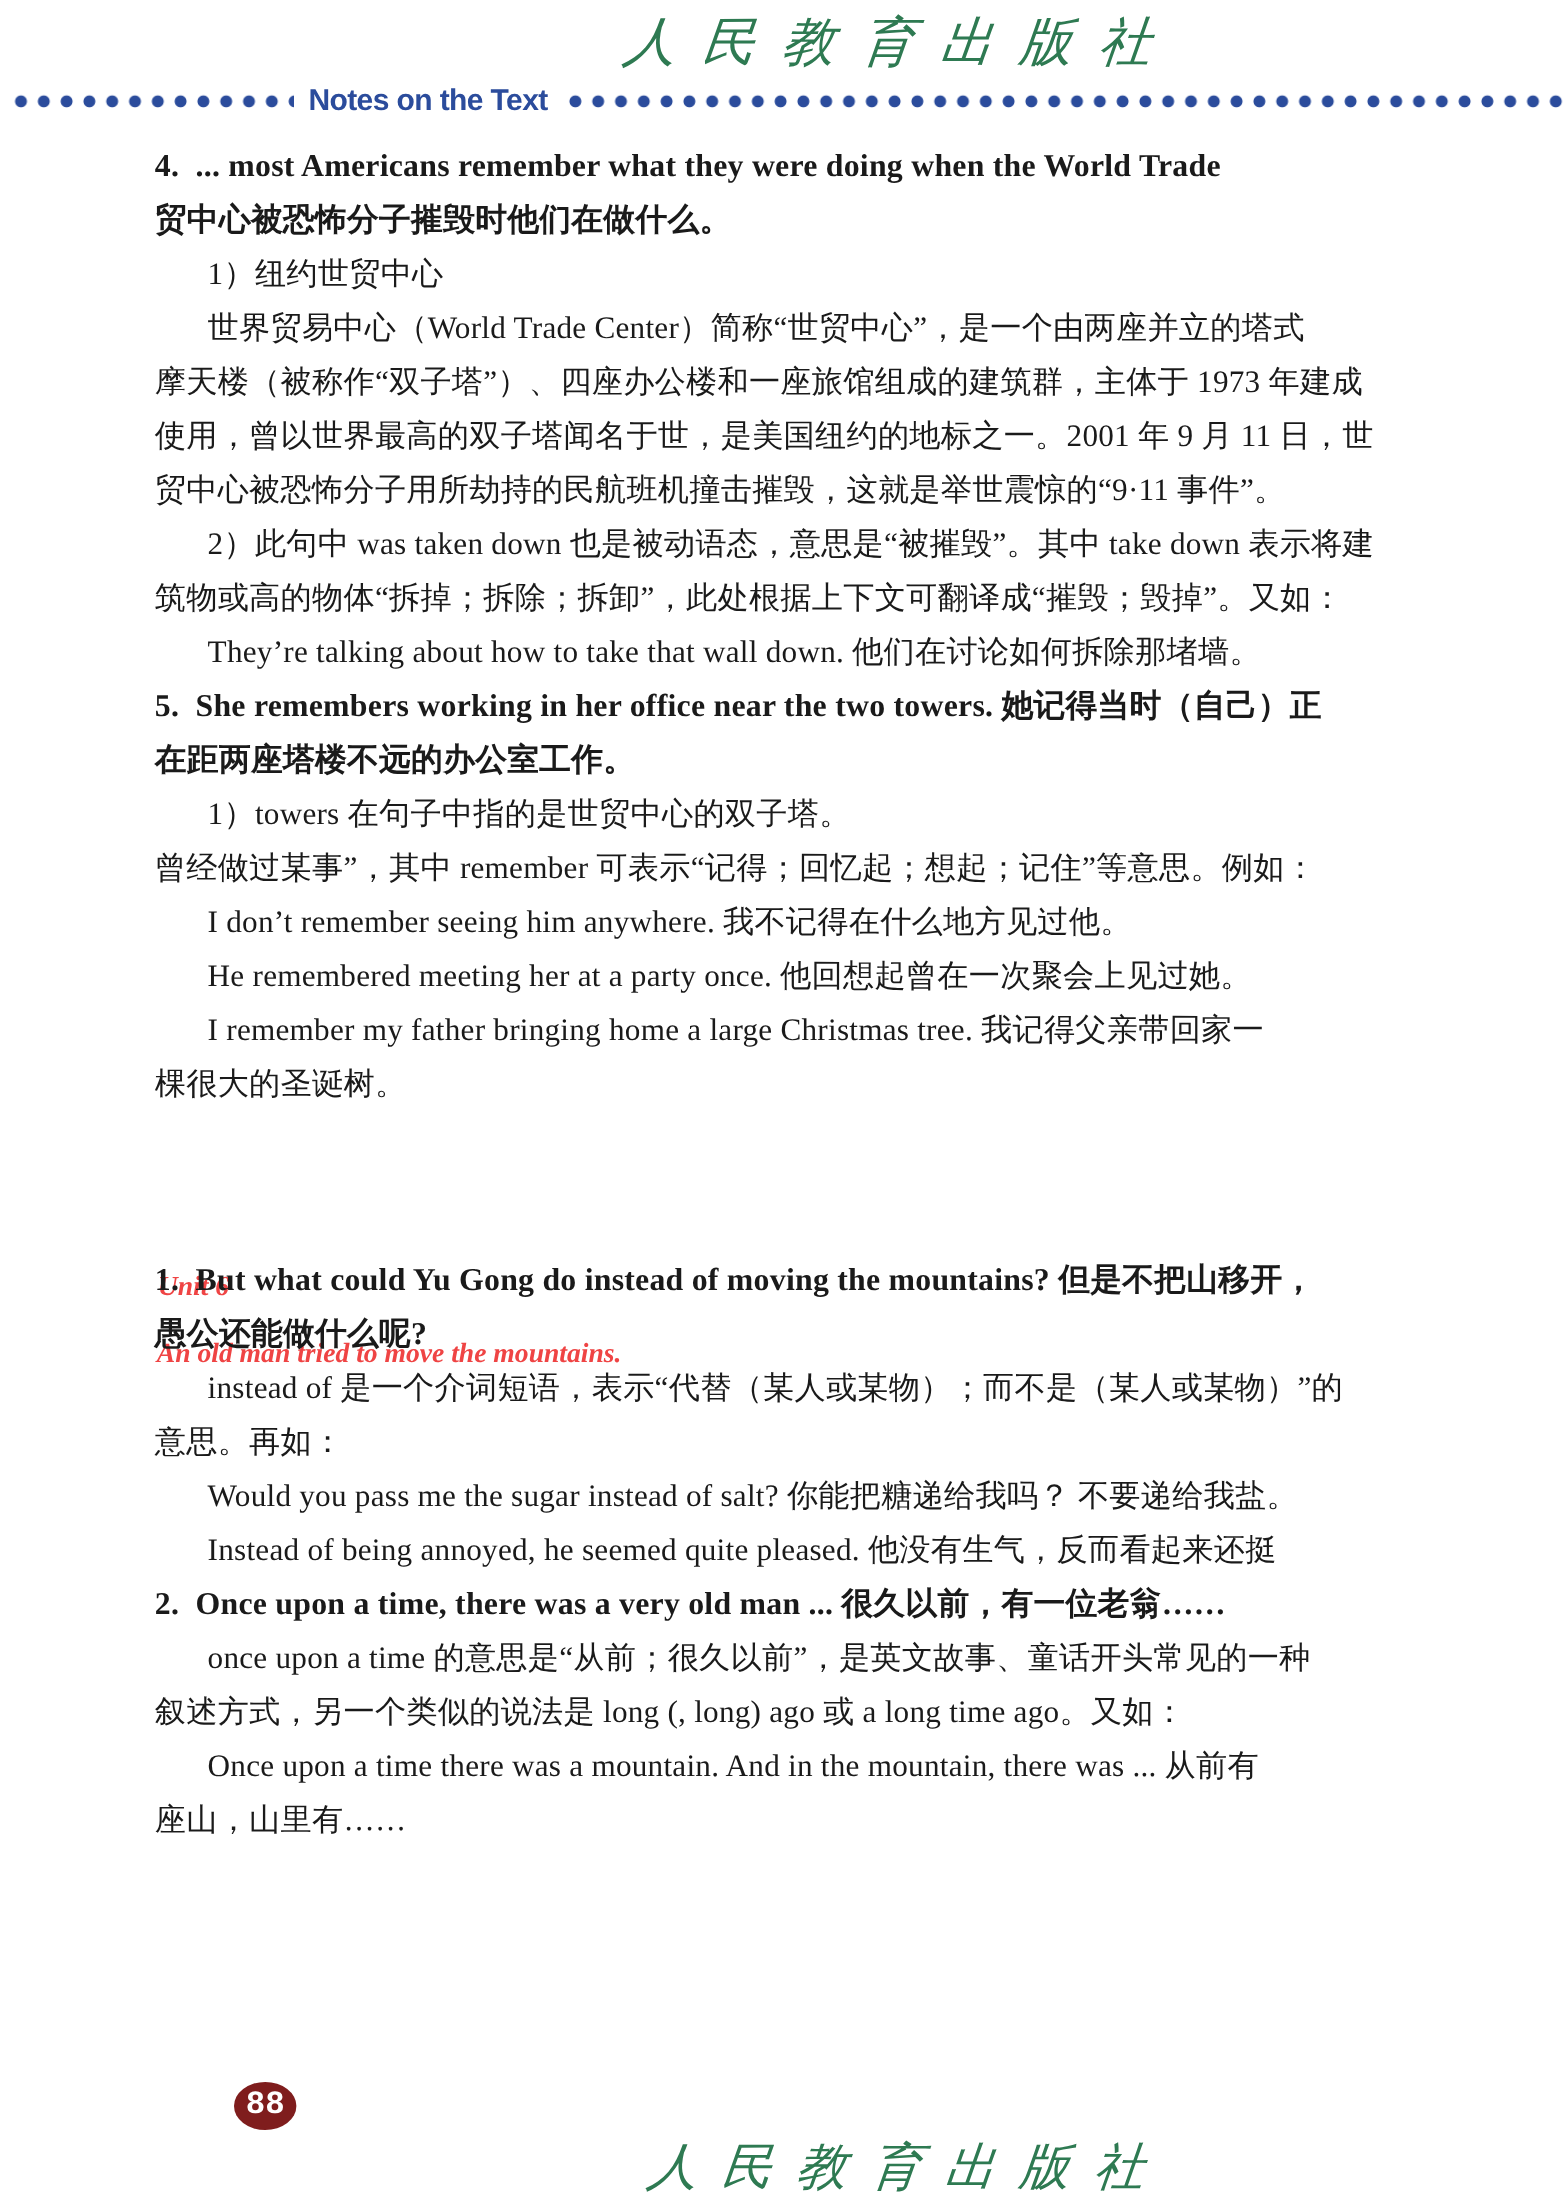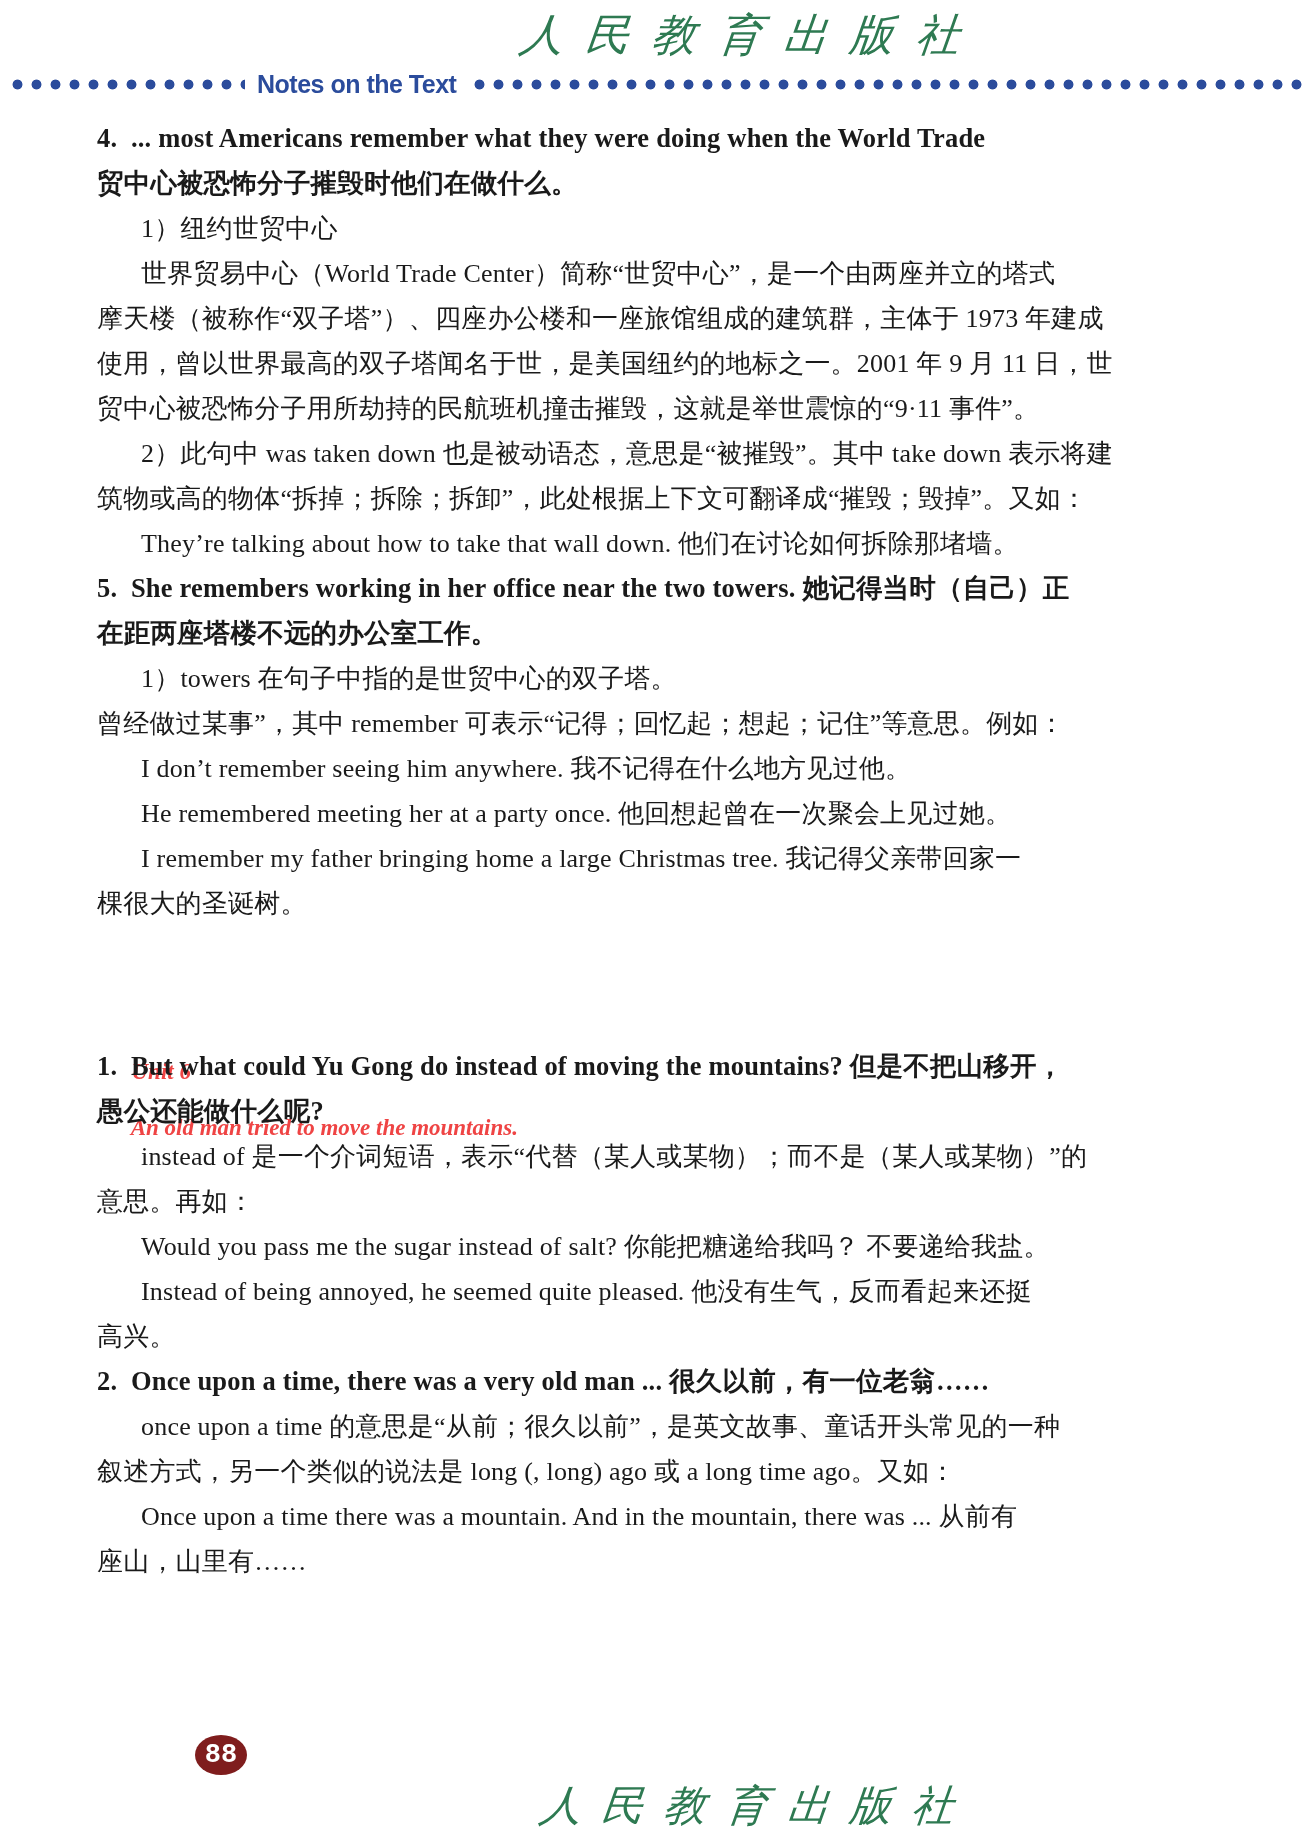--- a/index.html
+++ b/index.html
@@ -70,20 +70,21 @@
     top: 116px;
     left: 97px;
     width: 1140px;
   }
   .ln {
     height: 45px;
     line-height: 45px;
     font-size: 26px;
     white-space: pre;
     letter-spacing: 0.2px;
+    margin-left: 32px;
   }
   .ln.b   { font-weight: 700; font-size: 26.5px; }
   .ln.ind { padding-left: 44px; }
 
   .unit-heading {
     margin-top: 62px;
     height: 56px;
     line-height: 56px;
     color: #ef4444;
     font-weight: 700;
@@ -147,21 +148,20 @@
       <span class="unit-label">Unit 6</span>
       <span class="unit-title">An old man tried to move the mountains.</span>
     </div>
 
     <div class="ln b">1.  But what could Yu Gong do instead of moving the mountains? 但是不把山移开，</div>
     <div class="ln b">愚公还能做什么呢?</div>
     <div class="ln ind">instead of 是一个介词短语，表示“代替（某人或某物）；而不是（某人或某物）”的</div>
     <div class="ln">意思。再如：</div>
     <div class="ln ind">Would you pass me the sugar instead of salt? 你能把糖递给我吗？ 不要递给我盐。</div>
     <div class="ln ind">Instead of being annoyed, he seemed quite pleased. 他没有生气，反而看起来还挺</div>
-    <div class="ln">高兴。</div>
     <div class="ln b">2.  Once upon a time, there was a very old man ... 很久以前，有一位老翁……</div>
     <div class="ln ind">once upon a time 的意思是“从前；很久以前”，是英文故事、童话开头常见的一种</div>
     <div class="ln">叙述方式，另一个类似的说法是 long (, long) ago 或 a long time ago。又如：</div>
     <div class="ln ind">Once upon a time there was a mountain. And in the mountain, there was ... 从前有</div>
     <div class="ln">座山，山里有……</div>
   </div>
 
   <div class="page-badge">88</div>
 
   <div class="logo bottom">人民教育出版社</div>

